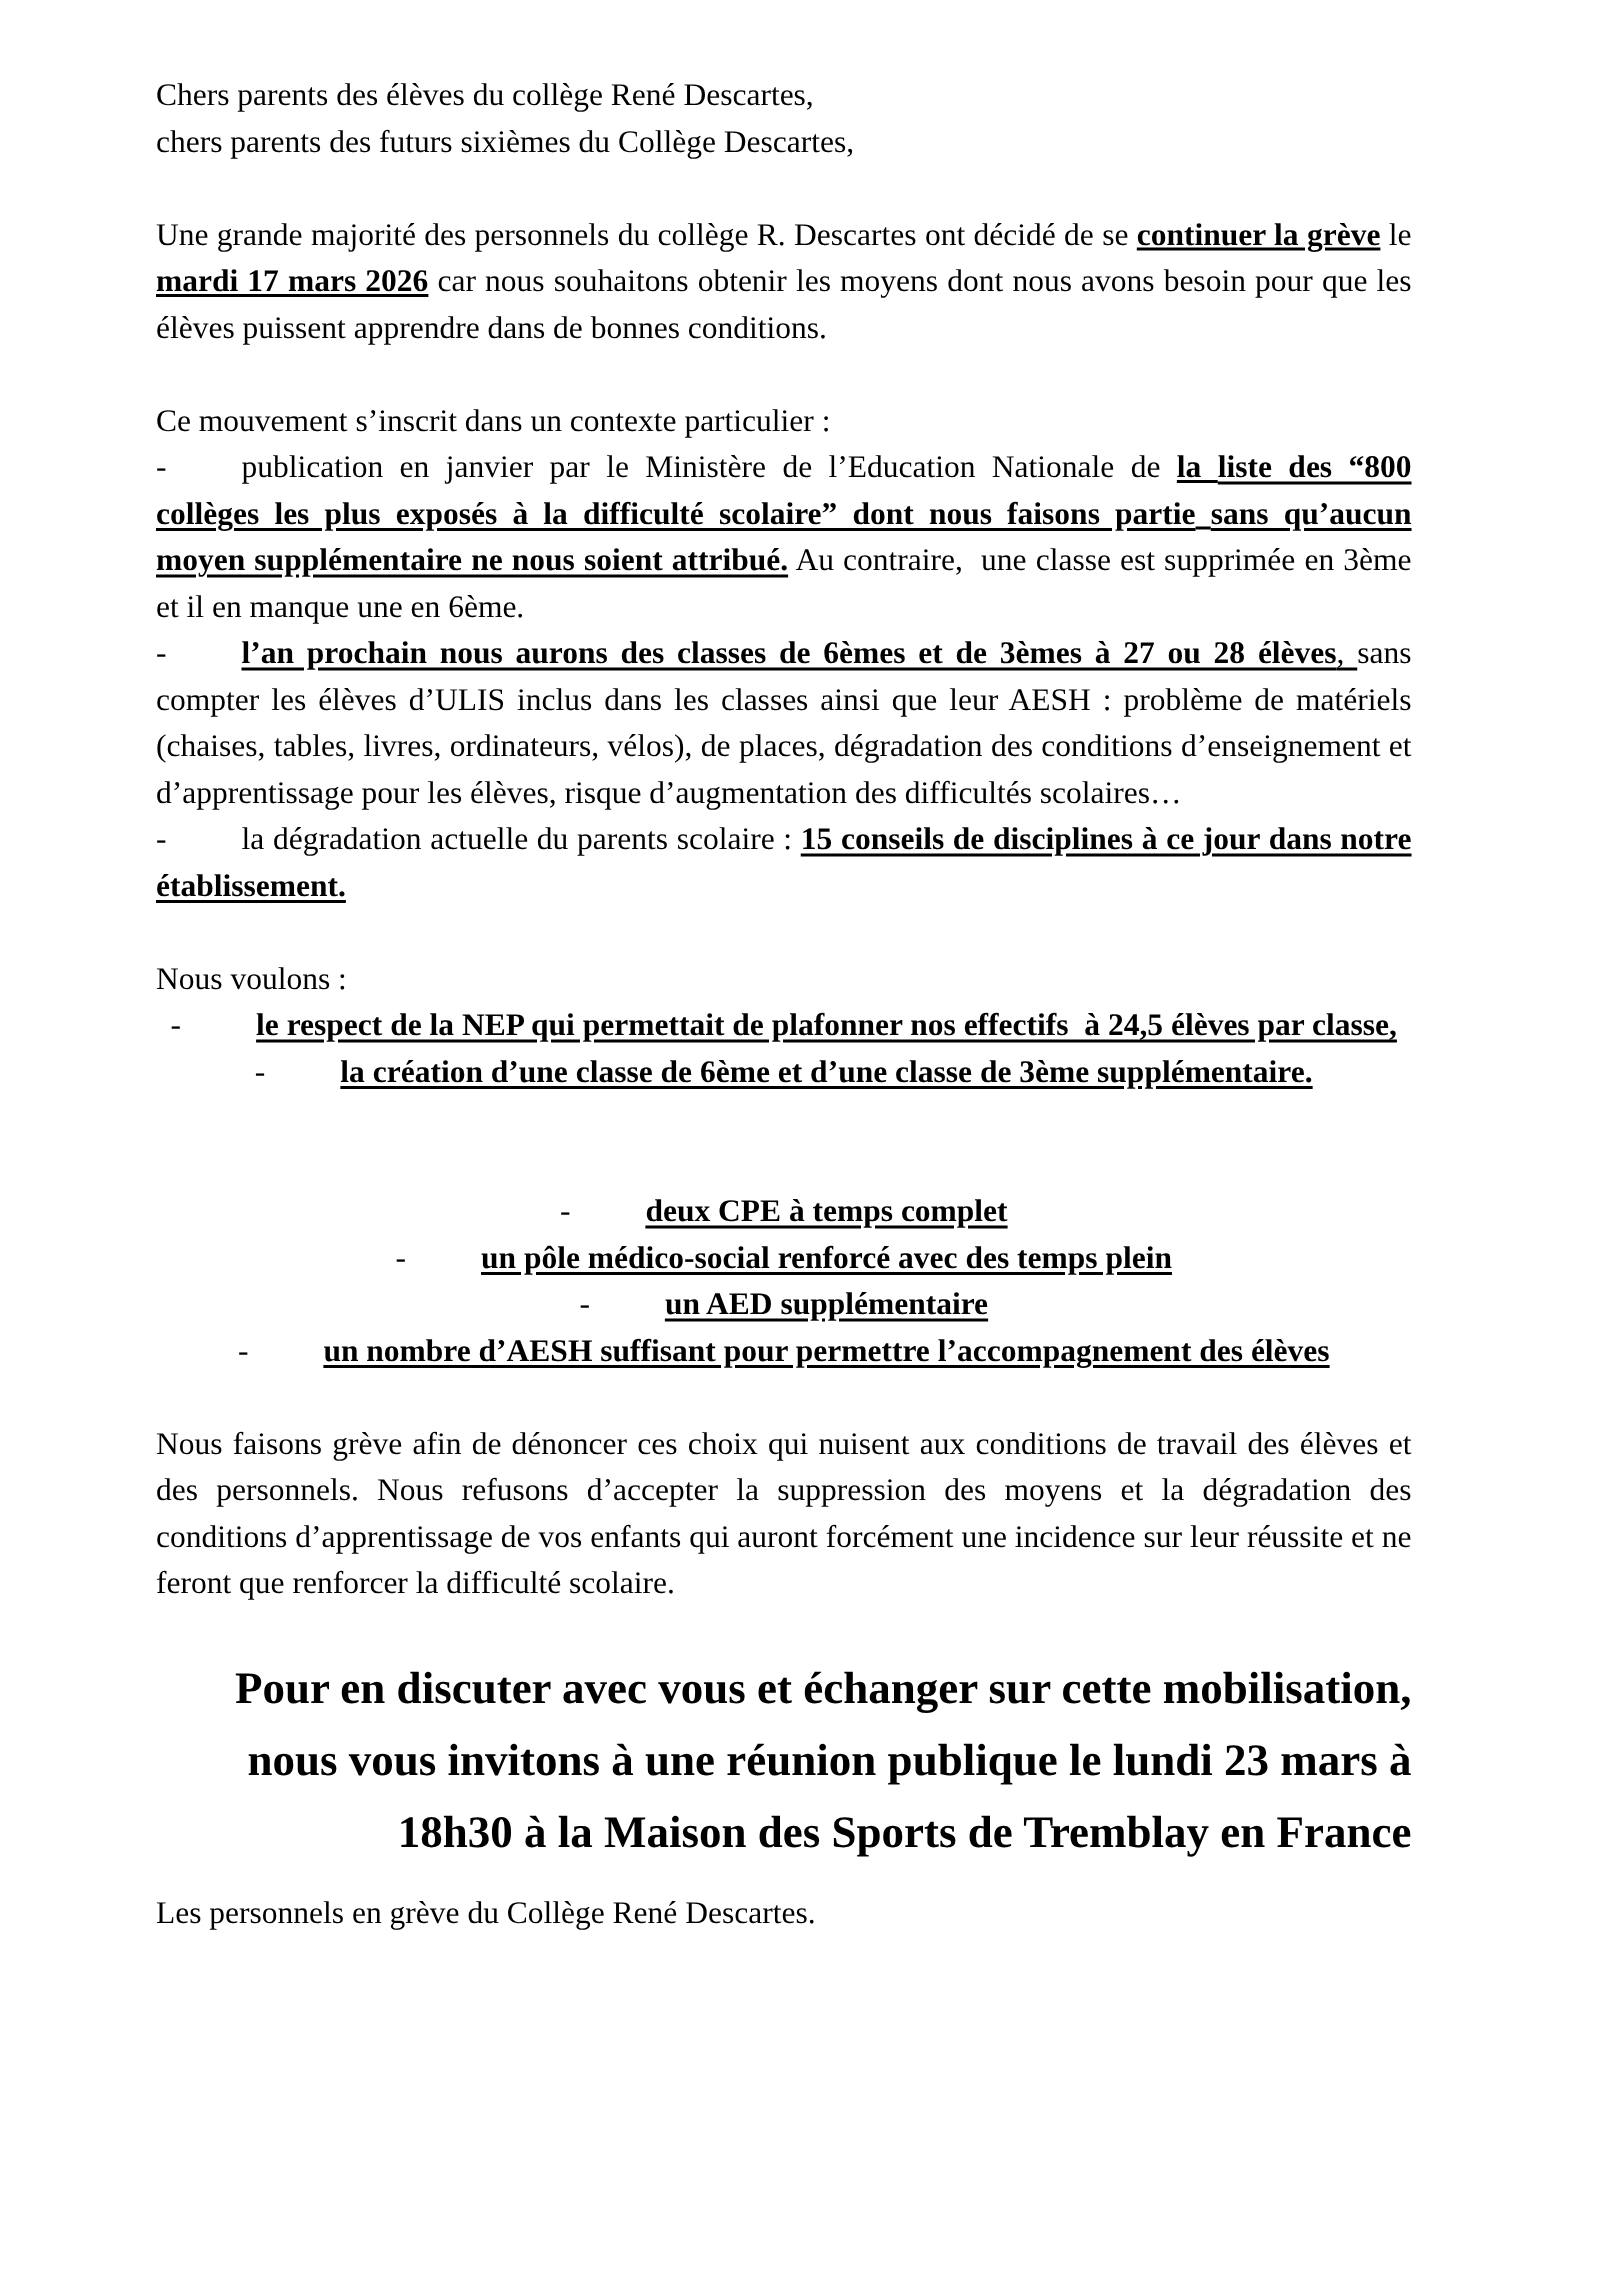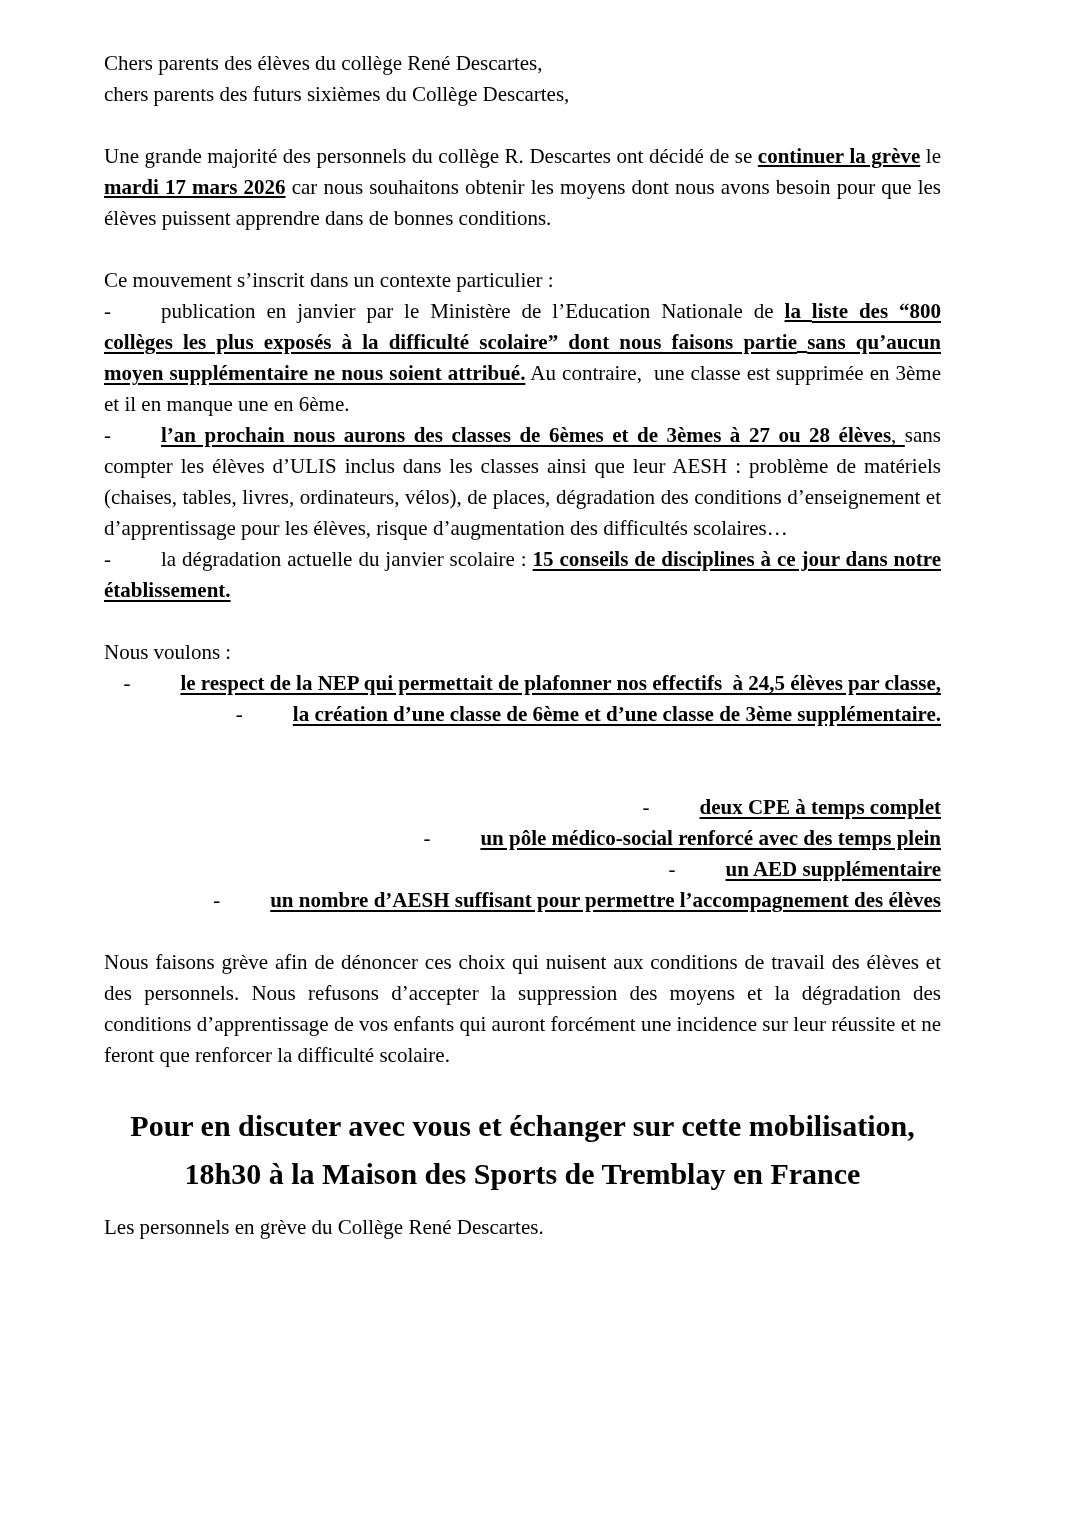--- a/index.html
+++ b/index.html
@@ -16,32 +16,32 @@
     color: #000000;
     font-family: "Liberation Serif", serif;
     font-size: 21px;
     line-height: 31px;
     box-sizing: border-box;
     padding: 48px 75px 0 40px;
     overflow: hidden;
   }
   .spacer { height: 31px; }
   .para { text-align: left; }
-  .bullet { text-align: right; }
+  .bullet { text-align: center; }
   .justify { text-align: justify; }
   .bullet .dash { display: inline; }
   .bullet .tab { display: inline-block; width: 50px; }
   .run.b { font-weight: bold; text-decoration: underline; }
   .run.u {
     text-decoration: underline;
     text-decoration-thickness: 2px;
     text-underline-offset: 3px;
   }
   .heading {
-    text-align: center;
+    text-align: right;
     font-weight: bold;
     font-size: 30px;
     line-height: 48px;
     margin-top: 0;
     margin-bottom: 14px;
   }
   .closing {
     text-align: left;
     margin-top: 4px;
   }
@@ -52,33 +52,34 @@
 <div class="page">
   <div id="doc">
       <div class="para"><span class="run">Chers parents des élèves du collège René Descartes,</span></div>
       <div class="para"><span class="run">chers parents des futurs sixièmes du Collège Descartes,</span></div>
       <div class="spacer"></div>
       <div class="para justify"><span class="run">Une grande majorité des personnels du collège R. Descartes ont décidé de se </span><span class="run b">continuer la grève</span><span class="run"> le </span><span class="run b">mardi 17 mars 2026</span><span class="run"> car nous souhaitons obtenir les moyens dont nous avons besoin pour que les élèves puissent apprendre dans de bonnes conditions.</span></div>
       <div class="spacer"></div>
       <div class="para"><span class="run">Ce mouvement s’inscrit dans un contexte particulier :</span></div>
       <div class="bullet justify"><span class="dash">-</span><span class="tab"></span><span class="run">publication en janvier par le Ministère de l’Education Nationale de </span><span class="run b">la </span><span class="run b u">liste des “800 collèges les plus exposés à la difficulté scolaire” dont nous faisons partie</span><span class="run b"> </span><span class="run b u">sans qu’aucun moyen supplémentaire ne nous soient attribué.</span><span class="run"> Au contraire,&nbsp; une classe est supprimée en 3ème et il en manque une en 6ème.</span></div>
       <div class="bullet justify"><span class="dash">-</span><span class="tab"></span><span class="run b u">l’an prochain nous aurons des classes de 6èmes et de 3èmes à 27 ou 28 élèves</span><span class="run u">, </span><span class="run">sans compter les élèves d’ULIS inclus dans les classes ainsi que leur AESH : problème de matériels (chaises, tables, livres, ordinateurs, vélos), de places, dégradation des conditions d’enseignement et d’apprentissage pour les élèves, risque d’augmentation des difficultés scolaires…</span></div>
-      <div class="bullet justify"><span class="dash">-</span><span class="tab"></span><span class="run">la dégradation actuelle du janvier scolaire : </span><span class="run b u">15 conseils de disciplines à ce jour dans notre établissement.</span></div>
+      <div class="bullet justify"><span class="dash">-</span><span class="tab"></span><span class="run">la dégradation actuelle du parents scolaire : </span><span class="run b u">15 conseils de disciplines à ce jour dans notre établissement.</span></div>
       <div class="spacer"></div>
       <div class="para"><span class="run">Nous voulons :</span></div>
       <div class="bullet"><span class="dash">-</span><span class="tab"></span><span class="run b u">le respect de la NEP qui permettait de plafonner nos effectifs&nbsp; à 24,5 élèves par classe,</span></div>
       <div class="bullet"><span class="dash">-</span><span class="tab"></span><span class="run b u">la création d’une classe de 6ème et d’une classe de 3ème supplémentaire.</span></div>
       <div class="spacer"></div>
       <div class="spacer"></div>
       <div class="bullet"><span class="dash">-</span><span class="tab"></span><span class="run b u">deux CPE à temps complet</span></div>
       <div class="bullet"><span class="dash">-</span><span class="tab"></span><span class="run b u">un pôle médico-social renforcé avec des temps plein</span></div>
       <div class="bullet"><span class="dash">-</span><span class="tab"></span><span class="run b u">un AED supplémentaire</span></div>
       <div class="bullet"><span class="dash">-</span><span class="tab"></span><span class="run b u">un nombre d’AESH suffisant pour permettre l’accompagnement des élèves</span></div>
       <div class="spacer"></div>
       <div class="para justify"><span class="run">Nous faisons grève afin de dénoncer ces choix qui nuisent aux conditions de travail des élèves et des personnels. Nous refusons d’accepter la suppression des moyens et la dégradation des conditions d’apprentissage de vos enfants qui auront forcément une incidence sur leur réussite et ne feront que renforcer la difficulté scolaire.</span></div>
       <div class="spacer"></div>
       <div class="heading">
         <div class="heading-line">Pour en discuter avec vous et échanger sur cette mobilisation,</div>
+        <div class="heading-line">nous vous invitons à une réunion publique le lundi 23 mars à</div>
         <div class="heading-line">18h30 à la Maison des Sports de Tremblay en France</div>
       </div>
       <div class="closing"><span class="run">Les personnels en grève du Collège René Descartes.</span></div>
     </div>
 </div>
 
 </body></html>

